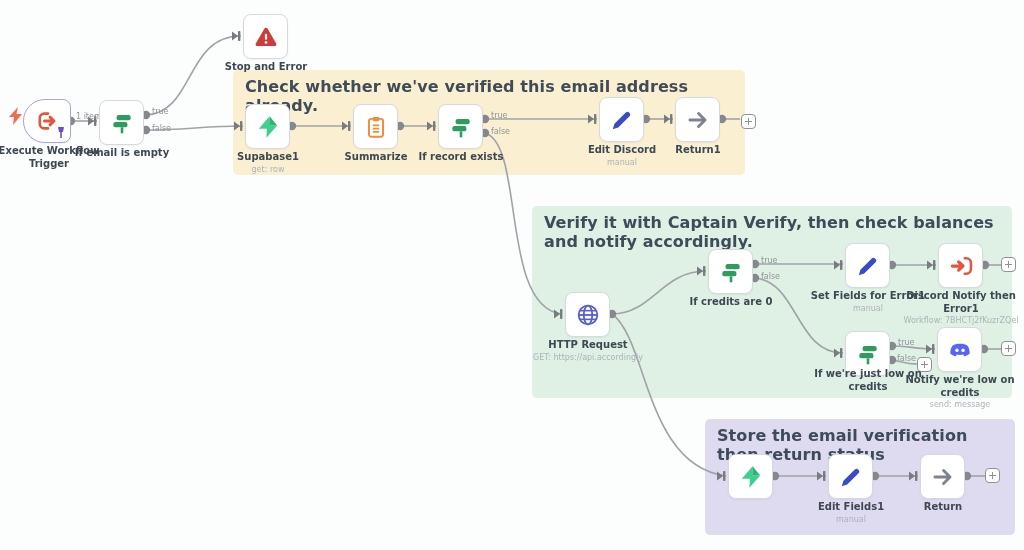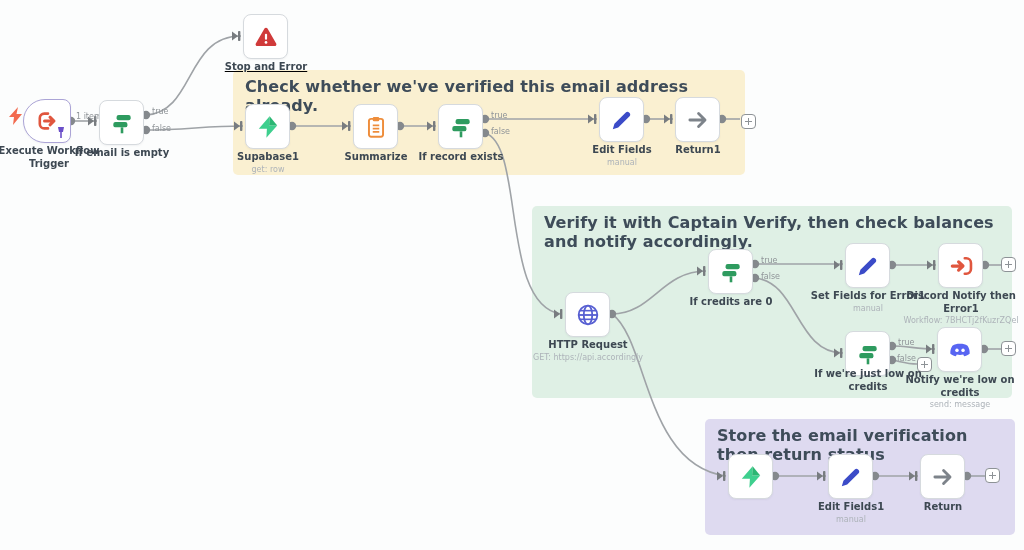--- a/index.html
+++ b/index.html
@@ -200,21 +200,21 @@
 
   </div>
 
   <div class="node-box" style="left:243px;top:14px;">
     <svg width="26" height="26" viewBox="0 0 24 24">
       <path d="M10.6 4.2 a1.7 1.7 0 0 1 2.8 0 l8 13.8 a1.6 1.6 0 0 1 -1.4 2.4 H4 a1.6 1.6 0 0 1 -1.4 -2.4 Z" fill="#d03a3a"></path>
       <rect x="11" y="9" width="2" height="5.6" rx="1" fill="#ffffff"></rect>
       <circle cx="12" cy="17" r="1.25" fill="#ffffff"></circle>
     </svg>
   </div>
-  <div class="node-meta" style="left:204px;top:61px;text-decoration:underline;">
+  <div class="node-meta" style="left:204px;top:61px;">
     <div class="node-label">Stop and Error</div>
 
   </div>
 
   <div class="node-box" style="left:245px;top:104px;">
     <svg width="26" height="26" viewBox="0 0 24 24">
       <polygon points="13.5,2 3.5,13.5 11,13.5 10.5,22 20.5,10.5 13,10.5" fill="#3ecf8e"></polygon>
       <polygon points="13.5,2 13,10.5 20.5,10.5" fill="#2bb673"></polygon>
     </svg>
   </div>
@@ -248,21 +248,21 @@
     <div class="node-label">If record exists</div>
 
   </div>
 
   <div class="node-box" style="left:599px;top:97px;">
     <svg width="26" height="26" viewBox="0 0 24 24">
       <path d="M3.5 20.5 L5 15.5 L15.5 5 C16.3 4.2 17.7 4.2 18.5 5 L19 5.5 C19.8 6.3 19.8 7.7 19 8.5 L8.5 19 Z" fill="#3b4bc8"></path>
     </svg>
   </div>
   <div class="node-meta" style="left:560px;top:144px;">
-    <div class="node-label">Edit Fields</div>
+    <div class="node-label">Edit Discord</div>
     <div class="node-sub">manual</div>
   </div>
 
   <div class="node-box" style="left:675px;top:97px;">
     <svg width="26" height="26" viewBox="0 0 24 24">
       <path d="M4.5 12 H18 M12.5 6 L18.5 12 L12.5 18" stroke="#7d838a" stroke-width="2.6" fill="none" stroke-linecap="round" stroke-linejoin="round"></path>
     </svg>
   </div>
   <div class="node-meta" style="left:636px;top:144px;">
     <div class="node-label">Return1</div>

